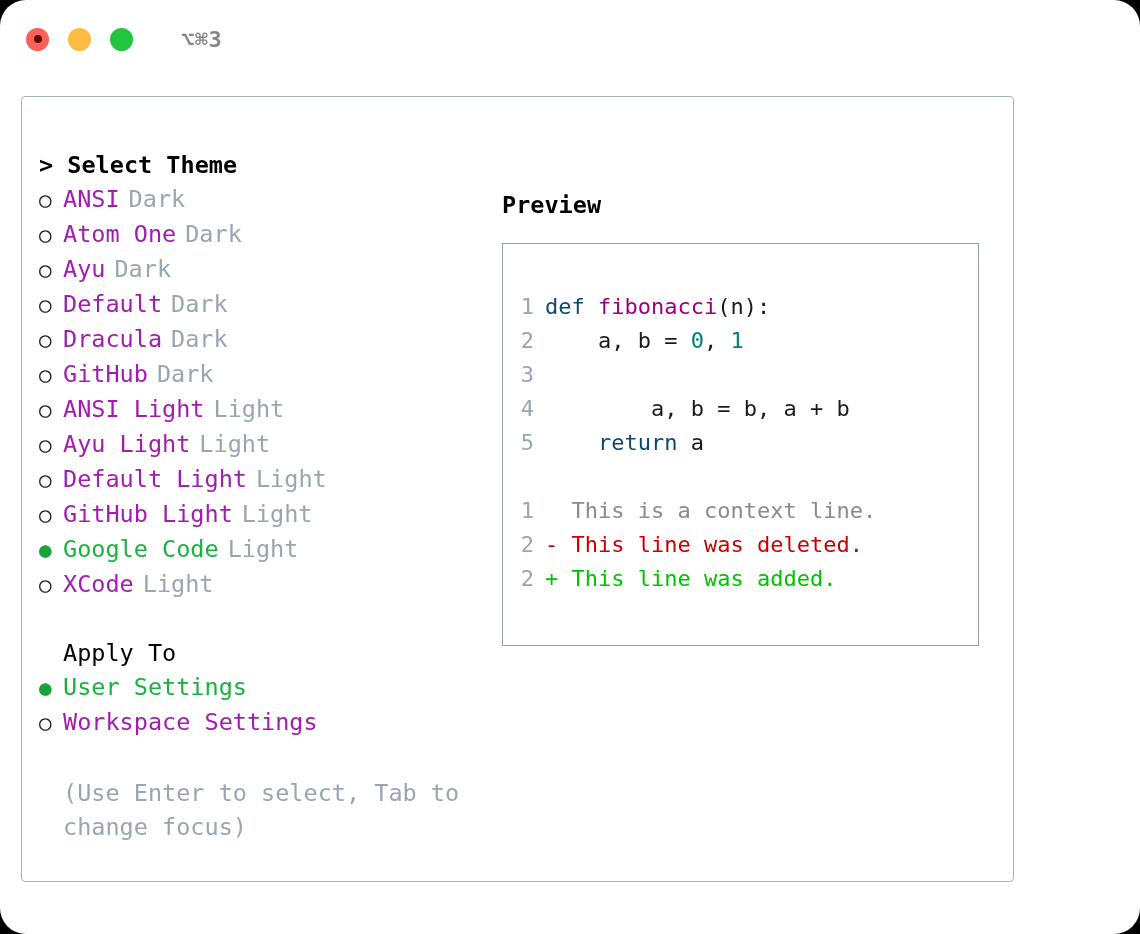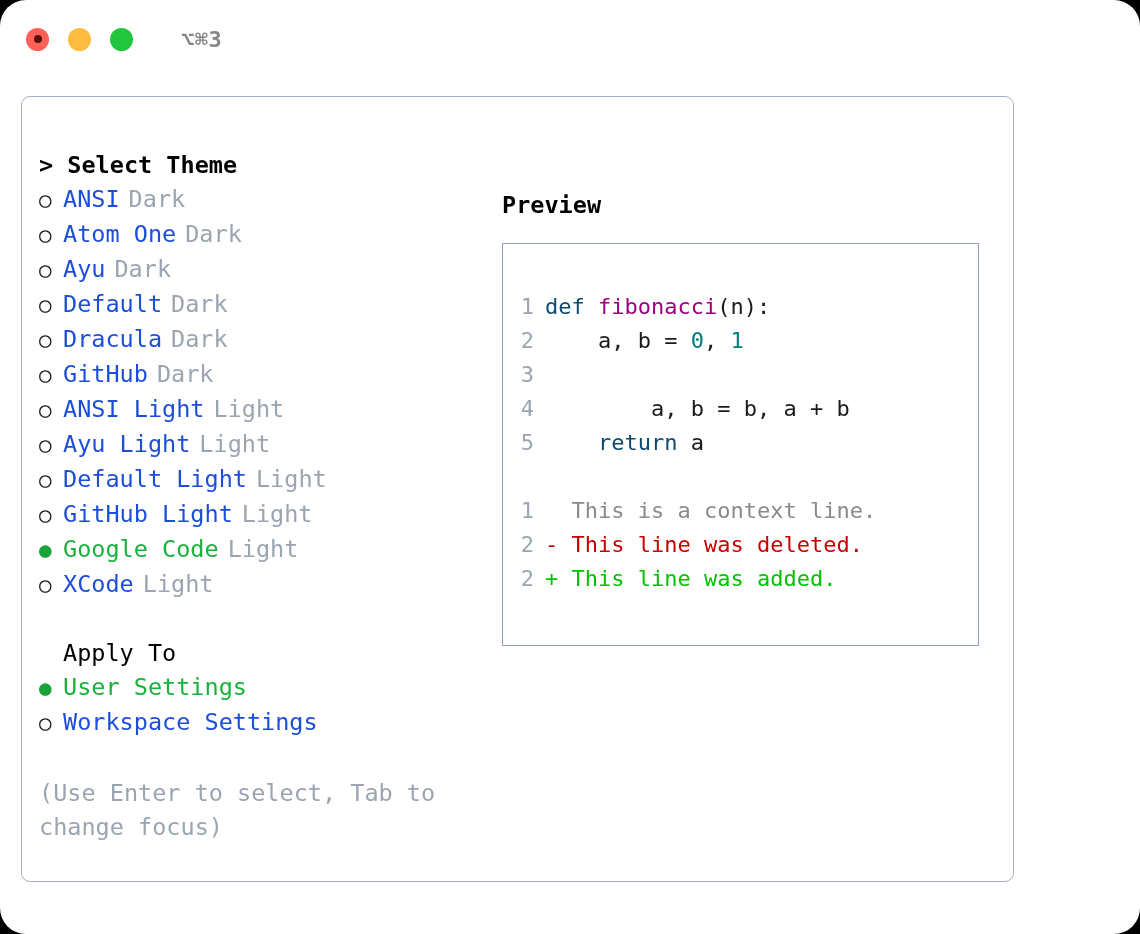--- a/index.html
+++ b/index.html
@@ -68,21 +68,21 @@
   }
 
   
   .panel {
     position: absolute;
     left: 21px;
     top: 96px;
     width: 993px;
     height: 786px;
     border: 1.6px solid #a6b1c0;
-    border-radius: 9px;
+    border-radius: 4px;
     background: #ffffff;
   }
 
   .panel-inner {
     position: absolute;
     left: 0; top: 0;
     width: 100%; height: 100%;
     display: flex;
   }
 
@@ -115,36 +115,37 @@
 
   .marker {
     display: inline-block;
     width: 24px;
     flex: none;
     color: #1a1a1a;
     font-size: 21px;
   }
   .marker.sel { color: #19a33a; }
 
-  .opt-label { color: #1d4ed8; }
+  .opt-label { color: #a21caf; }
   .opt-label.sel { color: #18b23c; }
 
   .opt-tag {
     color: #9aa5b1;
     margin-left: 9px;
   }
 
   .spacer-row { height: 34px; }
 
   .hint {
     margin-top: 36px;
     font-size: 23.5px;
     line-height: 34px;
     color: #9aa5b1;
     width: 420px;
+    margin-left: 24px;
   }
 
   
   .preview-title {
     font-size: 23.5px;
     line-height: 34px;
     font-weight: bold;
     color: #000000;
     margin-bottom: 21px;
     white-space: pre;

